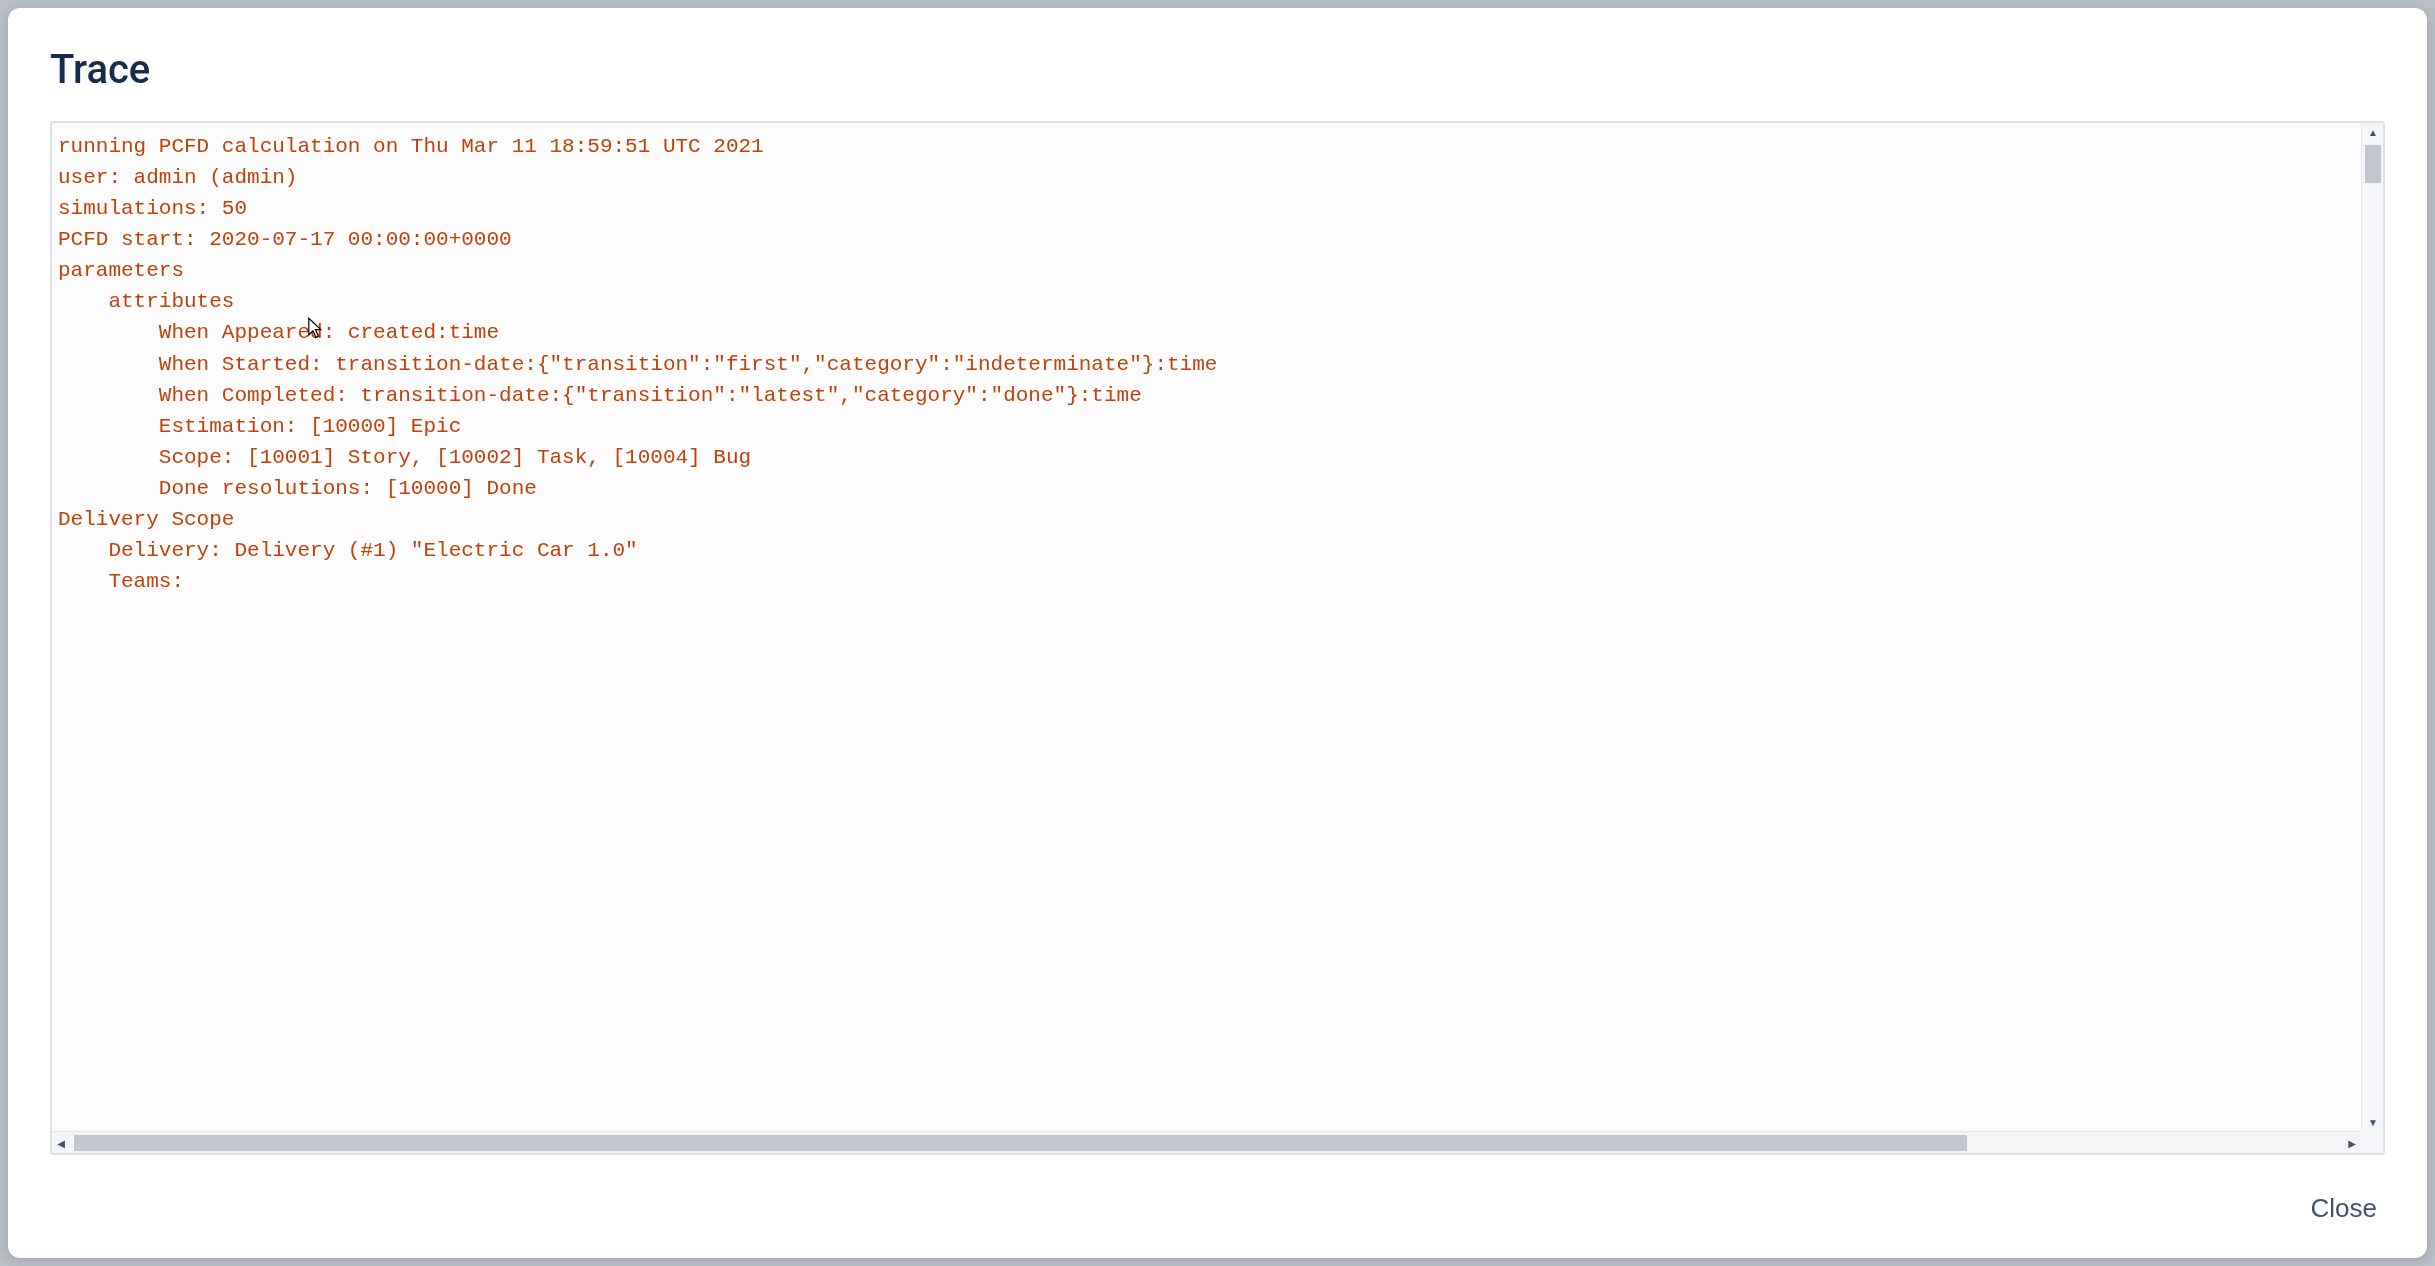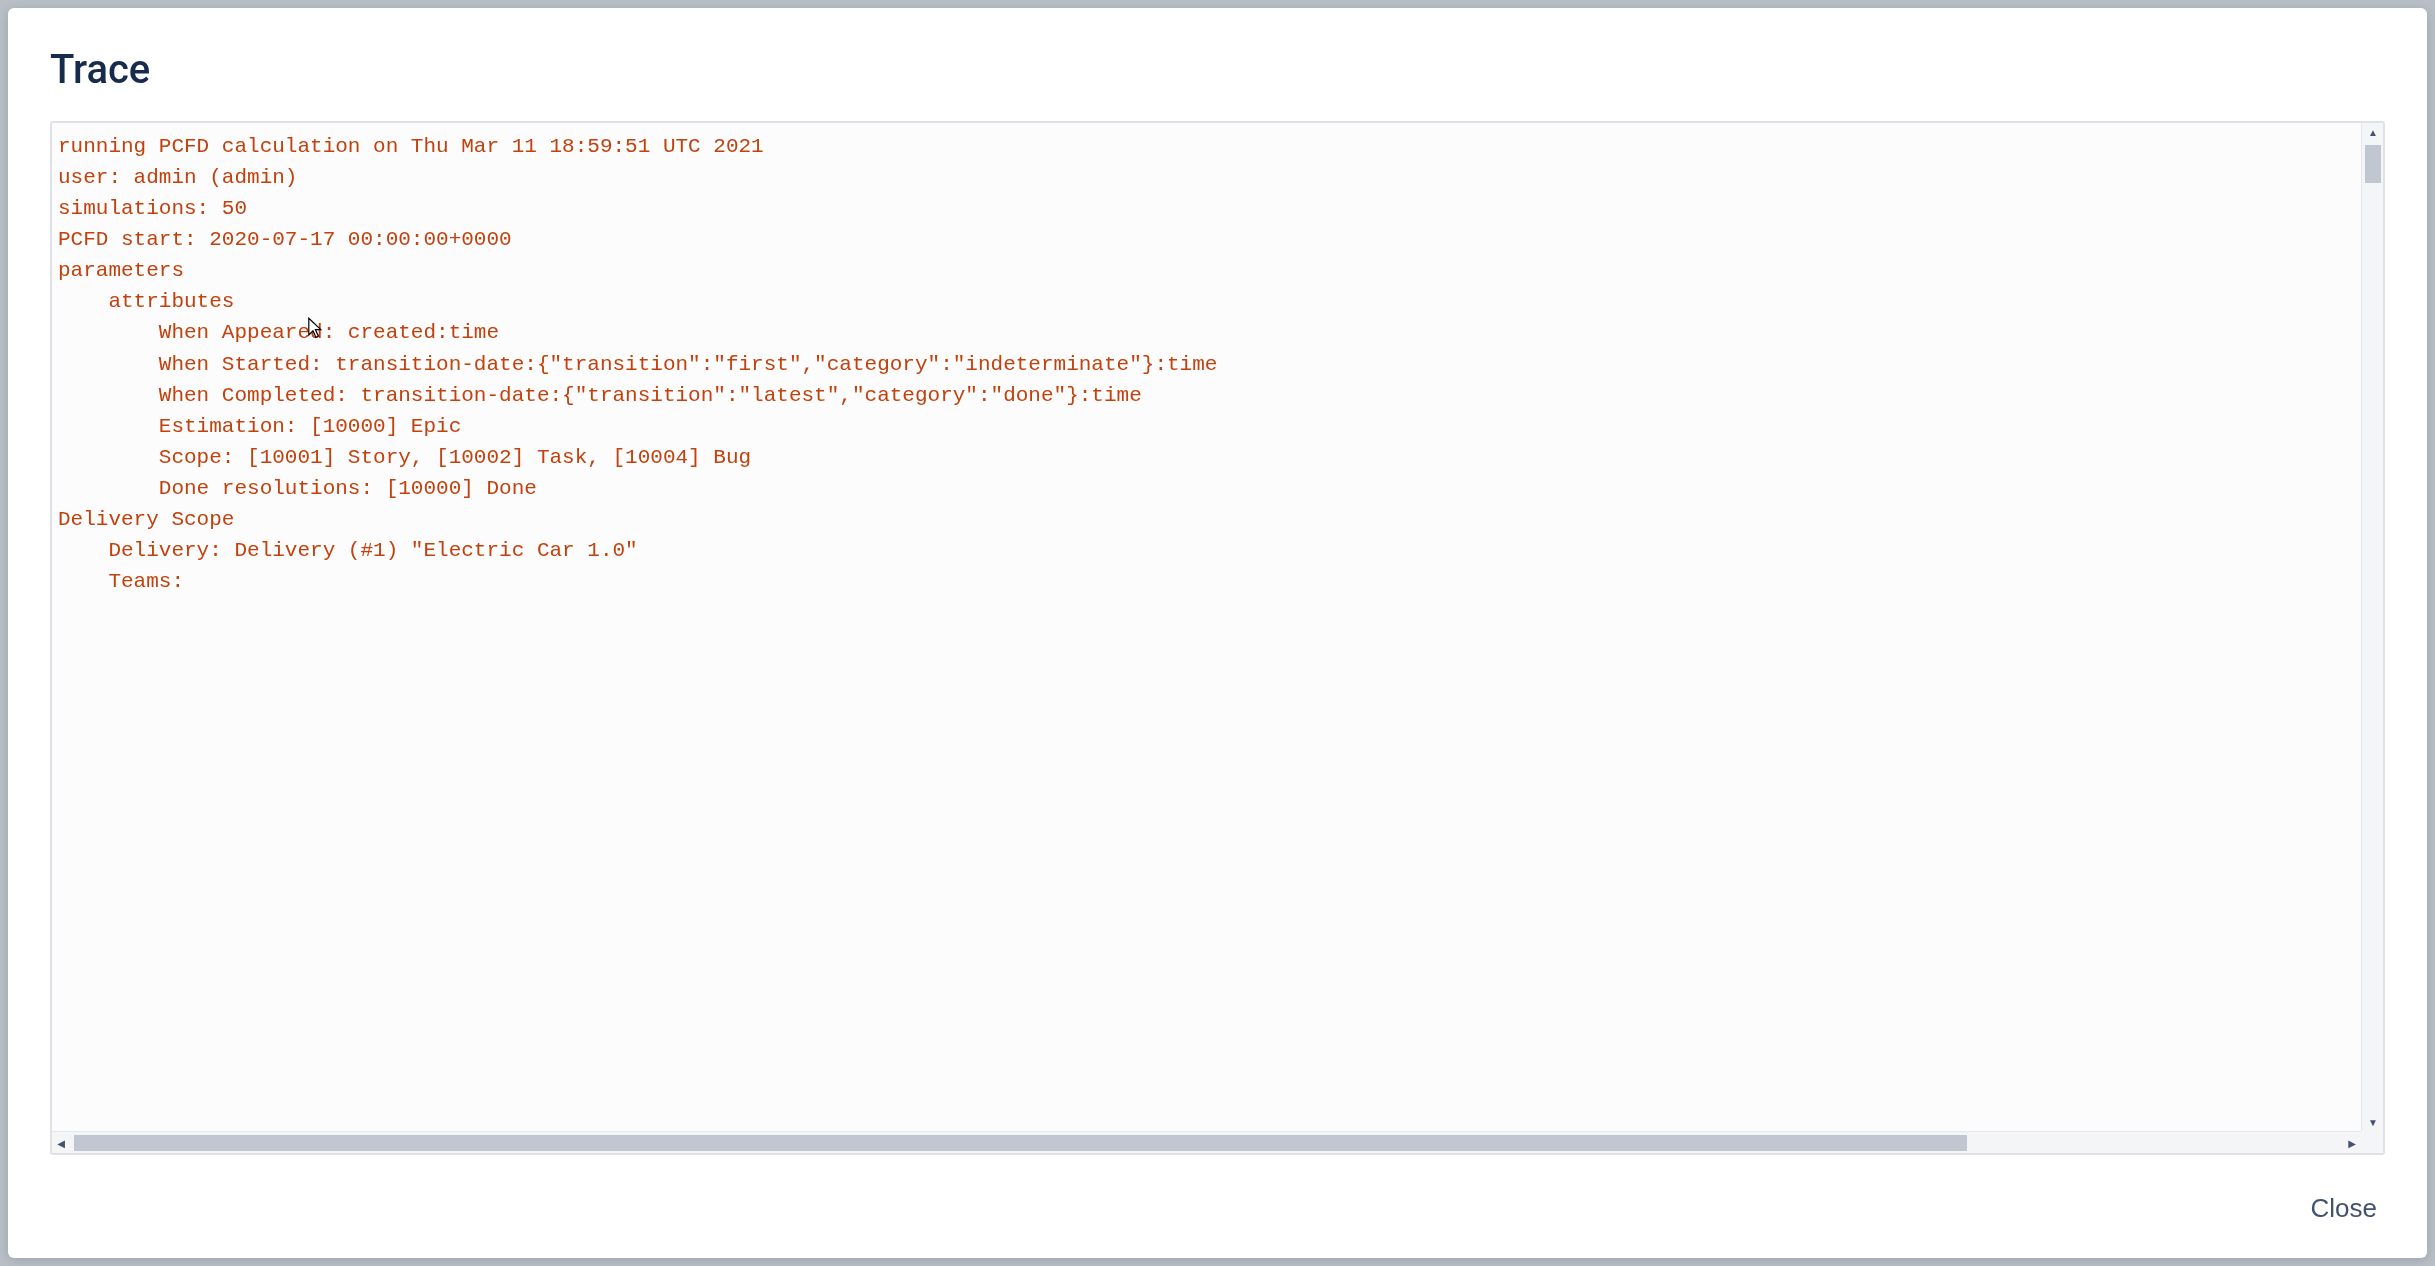--- a/index.html
+++ b/index.html
@@ -18,21 +18,21 @@
       justify-content: center;
     }
     .modal-overlay {
       position: absolute;
       inset: 0;
       background: #b8bfc7;
     }
     .modal {
       position: relative;
       background: #ffffff;
-      border-radius: 6px;
+      border-radius: 12px;
       width: calc(100% - 16px);
       height: calc(100% - 16px);
       margin: 8px;
       box-shadow: 0 2px 12px rgba(0,0,0,0.15);
       display: flex;
       flex-direction: column;
       padding: 38px 42px 30px 42px;
     }
     .modal-title {
       font-size: 40px;

